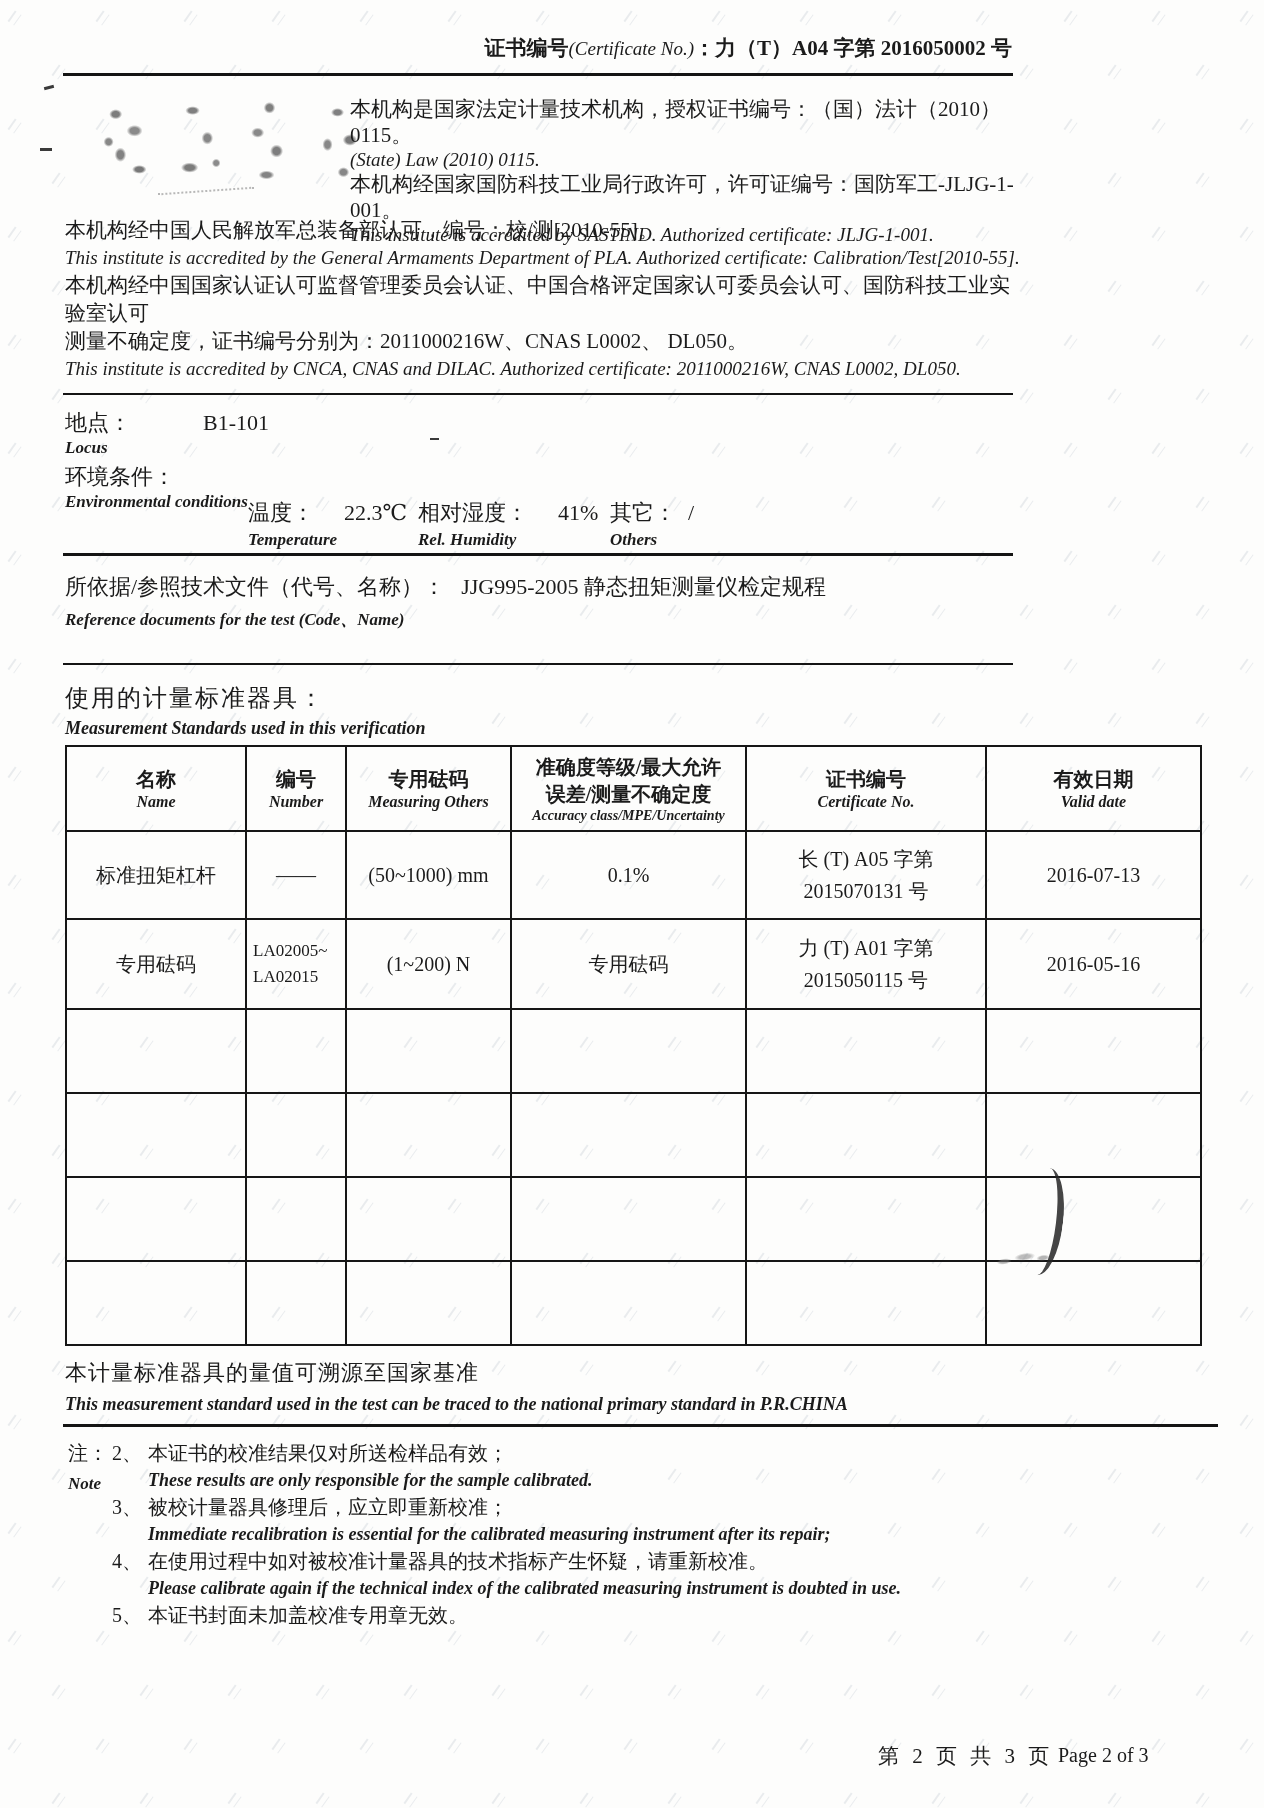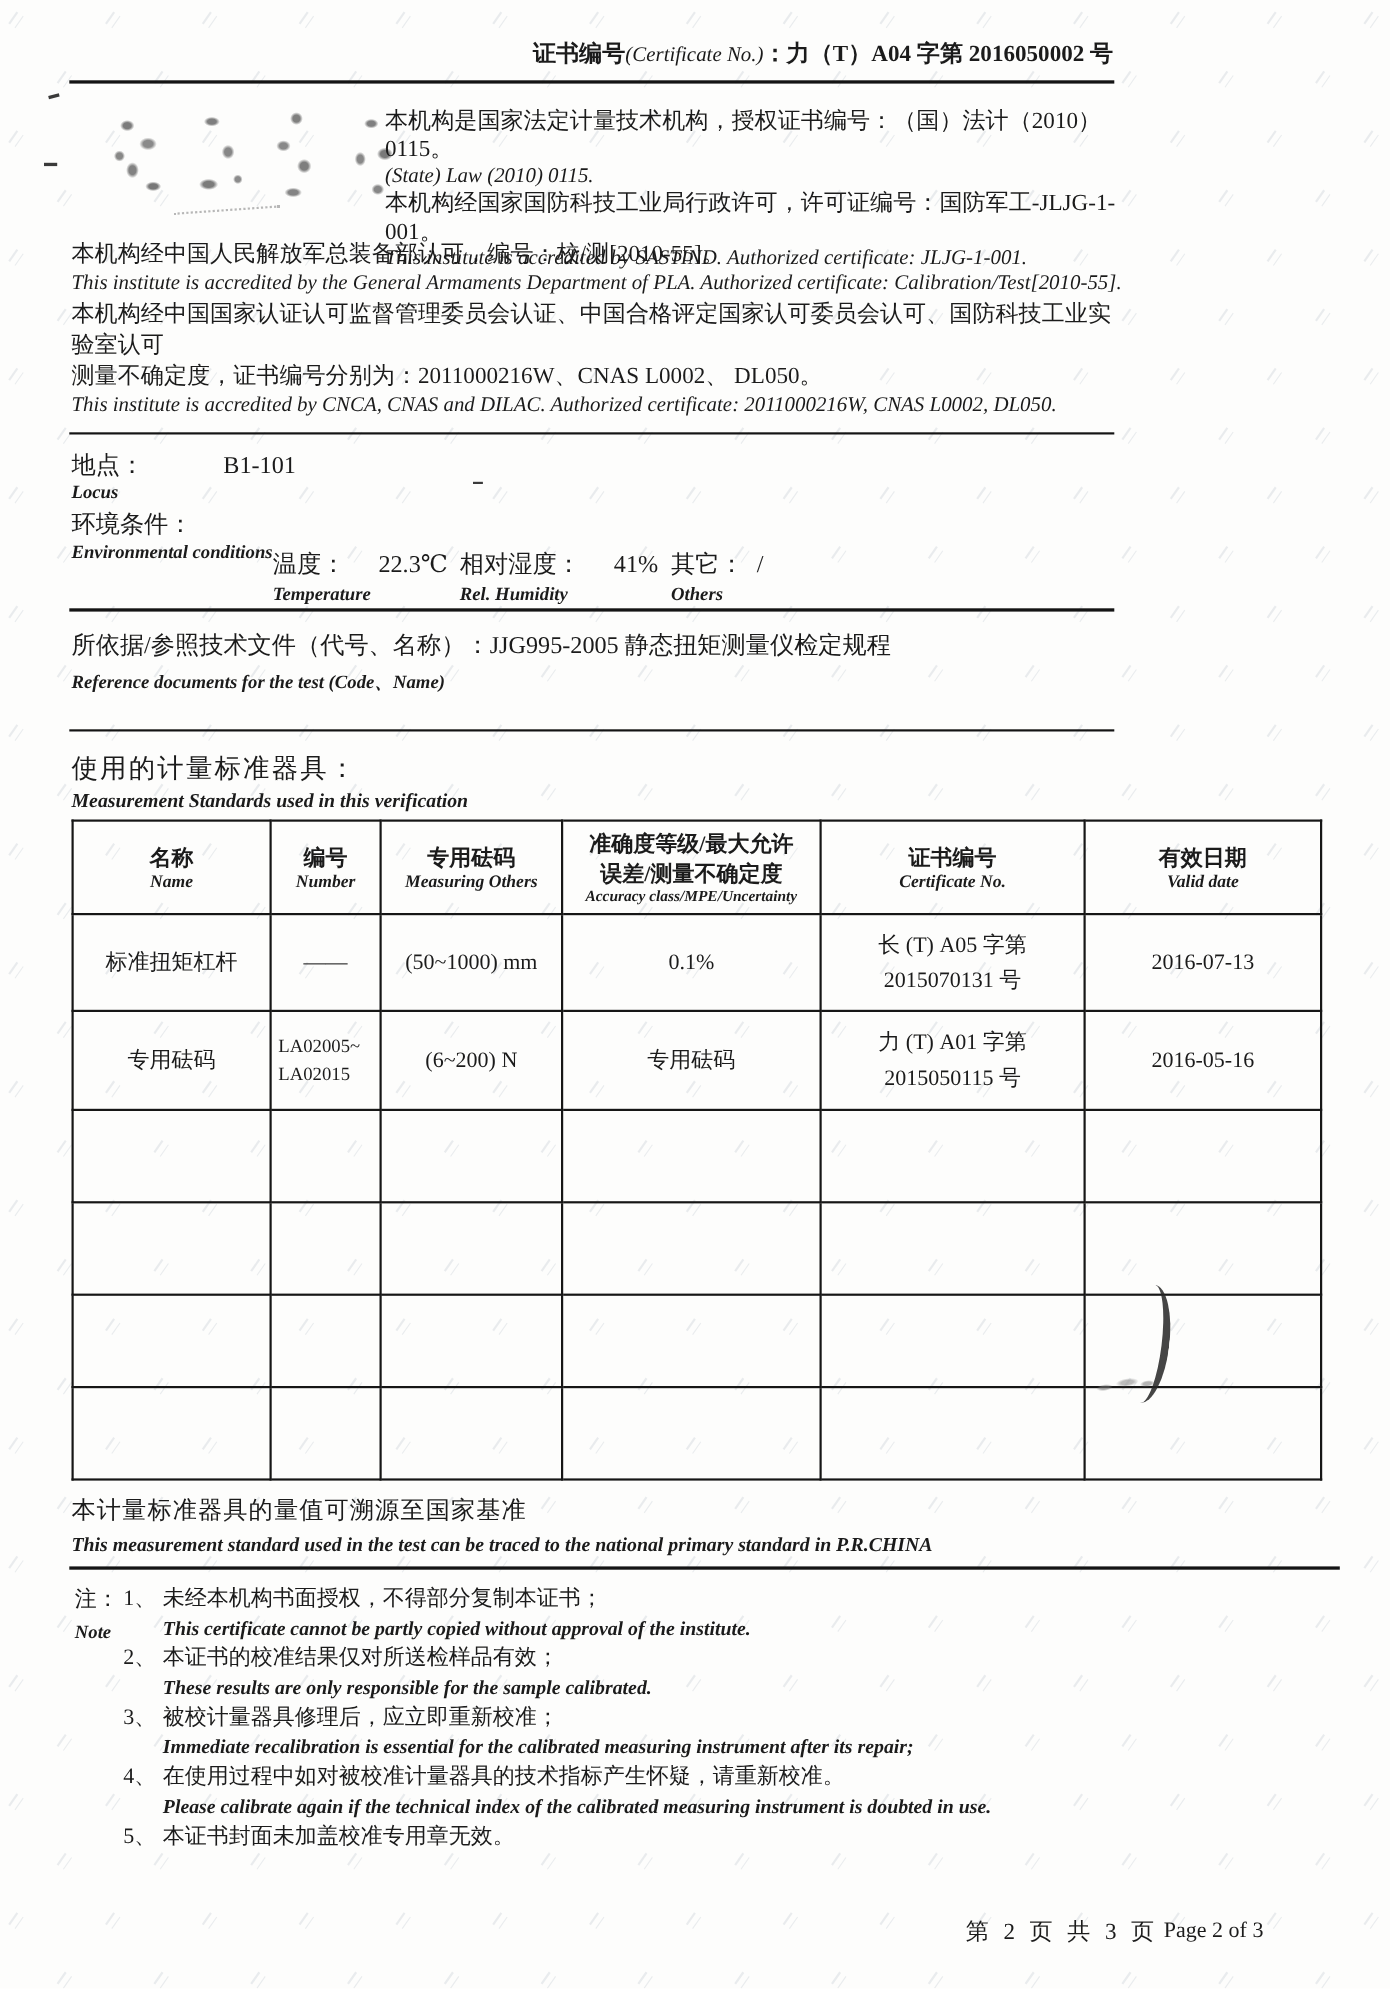--- a/index.html
+++ b/index.html
@@ -34,21 +34,21 @@
   
   .sec-zh{font-size:22px;}
   .sec-en{font-size:17px;font-style:italic;font-weight:bold;}
   .locus{left:65px;top:408px;}
   .locus .val{margin-left:72px;}
   .env-label{left:65px;top:462px;}
   .env-group .val{margin-left:30px;}
   .env-group .sec-en{margin-top:2px;}
   
   .ref{left:65px;top:572px;}
-  .ref .val{margin-left:0;}
+  .ref .val{margin-left:16px;}
   .ref .sec-en{margin-top:6px;}
   
   .stdtitle{left:65px;top:682px;}
   .stdtitle .t-zh{font-size:24px;letter-spacing:2px;}
   .stdtitle .t-en{font-size:18px;font-style:italic;font-weight:bold;margin-top:4px;}
   
   .stdtable{left:65px;top:745px;width:1135px;border-collapse:collapse;table-layout:fixed;z-index:2;position:absolute;}
   .stdtable th,.stdtable td{border:2px solid #161616;text-align:center;vertical-align:middle;padding:2px 4px;
       white-space:pre-line;overflow:hidden;}
   .stdtable .h-zh{font-size:20px;}
@@ -675,21 +675,21 @@
       <td>(50~1000) mm</td>
       <td>0.1%</td>
       <td>长 (T) A05 字第
 2015070131 号</td>
       <td>2016-07-13</td>
     </tr>
     <tr class="r2">
       <td>专用砝码</td>
       <td class="cell-sm-left">LA02005~
 LA02015</td>
-      <td>(6~200) N</td>
+      <td>(1~200) N</td>
       <td>专用砝码</td>
       <td>力 (T) A01 字第
 2015050115 号</td>
       <td>2016-05-16</td>
     </tr>
     <tr class="rempty">
           <td></td>
           <td></td>
           <td></td>
           <td></td>
@@ -729,24 +729,20 @@
   </div>
 
   <div class="rule" style="left:63px;top:1424px;width:1155px;height:3px;"></div>
 
   <div class="layer notes">
     <div class="note-label">
       <span>注：</span>
       <span class="sec-en">Note</span>
     </div>
     <div class="nitems">
-      <div class="nitem">
-        <div class="nrow"><span class="nno">1、</span><span>未经本机构书面授权，不得部分复制本证书；</span></div>
-        <div class="nen">This certificate cannot be partly copied without approval of the institute.</div>
-      </div>
       <div class="nitem">
         <div class="nrow"><span class="nno">2、</span><span>本证书的校准结果仅对所送检样品有效；</span></div>
         <div class="nen">These results are only responsible for the sample calibrated.</div>
       </div>
       <div class="nitem">
         <div class="nrow"><span class="nno">3、</span><span>被校计量器具修理后，应立即重新校准；</span></div>
         <div class="nen">Immediate recalibration is essential for the calibrated measuring instrument after its repair;</div>
       </div>
       <div class="nitem">
         <div class="nrow"><span class="nno">4、</span><span>在使用过程中如对被校准计量器具的技术指标产生怀疑，请重新校准。</span></div>

